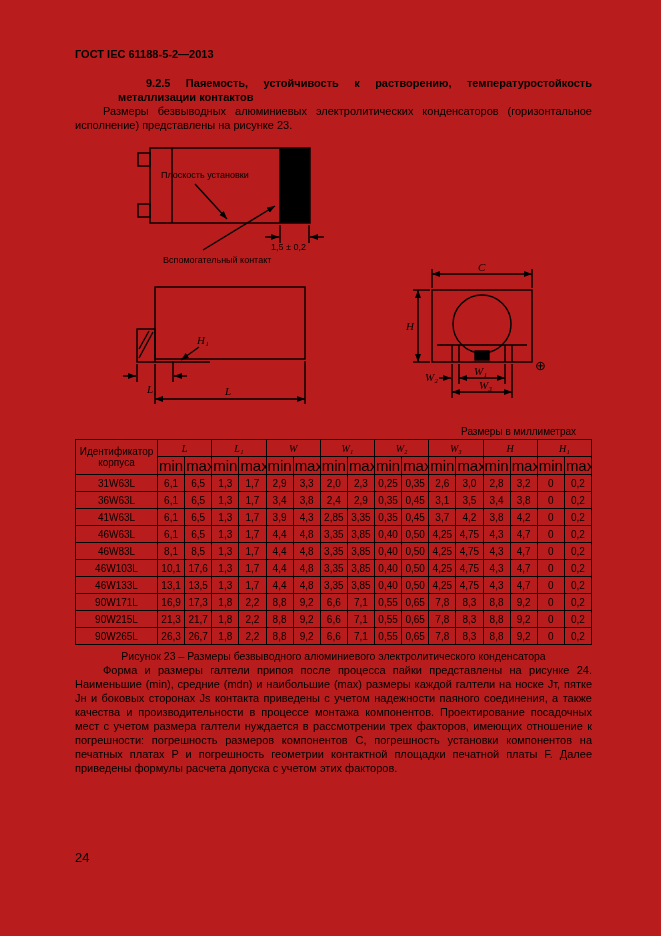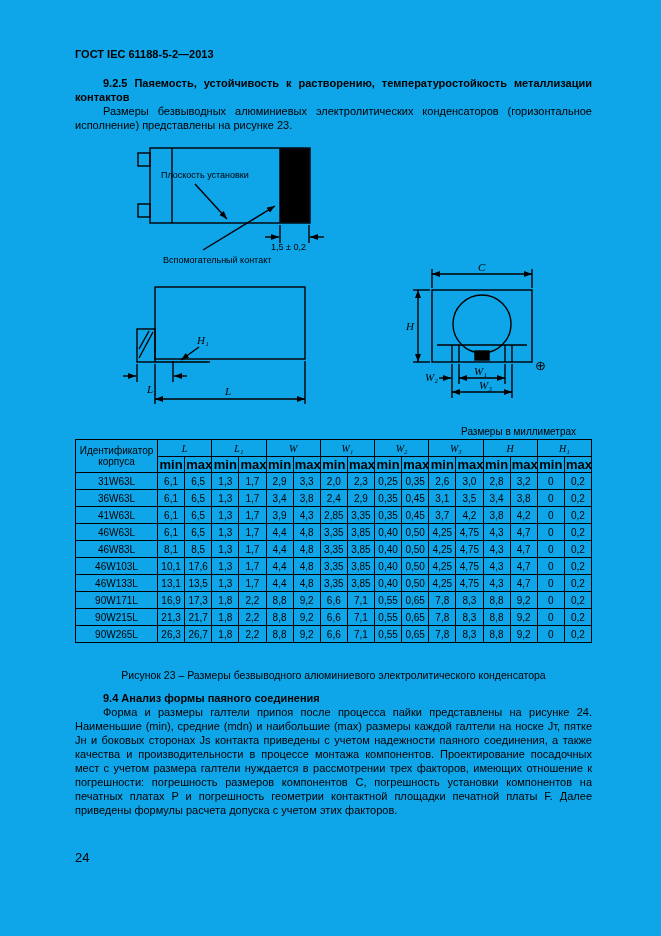--- a/index.html
+++ b/index.html
@@ -1,35 +1,35 @@
 <!DOCTYPE html>
 <html><head>
 <meta charset="utf-8">
 <style>
   html,body{margin:0;padding:0}
   body{width:661px;height:936px;background:#fff;color:#000;
        font-family:"Liberation Sans","DejaVu Sans",sans-serif;}
   .page{position:relative;width:661px;height:936px;box-sizing:border-box;
-        padding:48px 69px 0 75px;overflow:hidden;background:#0ea5e9;}
+        padding:48px 69px 0 75px;overflow:hidden;background:#b91c1c;}
   .doc-header{font-size:11px;font-weight:bold;margin:0 0 16px 0;}
   .para{font-size:11px;line-height:14px;text-align:justify;margin:0;}
   .indent{text-indent:28px;}
-  .hb{font-weight:bold;}
+  .hb{font-weight:bold;margin-left:43px;}
   .figure-area{margin:8px 0 4px 0;height:282px;}
   svg{display:block}
   .units-note{font-size:10px;text-align:right;margin:0 16px 2px 0;}
   table.dims{border-collapse:collapse;width:100%;table-layout:fixed;border-radius:18px;}
   table.dims td{border:1px solid #000;text-align:center;font-size:10px;
                 padding:0 1px;height:16px;overflow:hidden;}
   td.id-head{font-size:10px;line-height:11px;}
   td.dim-head{font-style:italic;font-family:"Liberation Serif","DejaVu Serif",serif;
               font-size:11px;height:18px;}
-  tr.minmax td{font-size:13px;height:14px;font-weight:bold;}
+  tr.minmax td{font-size:15px;height:14px;}
   .caption{font-size:10.5px;text-align:center;line-height:13px;}
-  .cap1{margin-top:26px;}
+  .cap1{margin-top:5px;}
   .sec94{margin-top:9px;}
   .page-number{position:absolute;left:75px;top:850px;font-size:13px;}
   .lbl{font-size:9px;fill:#000;font-family:"Liberation Sans","DejaVu Sans",sans-serif;}
   .big{font-size:13px;}
   .dim{font-size:11px;fill:#000;font-style:italic;
        font-family:"Liberation Serif","DejaVu Serif",serif;}
 </style>
 </head>
 <body>
 
@@ -345,17 +345,16 @@
           <td>8,8</td>
           <td>9,2</td>
           <td>0</td>
           <td>0,2</td>
         </tr>
       </tbody>
   </table>
 
   <div class="caption cap1">Рисунок 23 – Размеры безвыводного алюминиевого электролитического конденсатора</div>
 
-  <p class="para indent hb sec94">9.4 Анализ формы паяного соединения</p>
   <p class="para indent">Форма и размеры галтели припоя после процесса пайки представлены на рисунке 24. Наименьшие (min), средние (mdn) и наибольшие (max) размеры каждой галтели на носке Jт, пятке Jн и боковых сторонах Js контакта приведены с учетом надежности паяного соединения, а также качества и производительности в процессе монтажа компонентов. Проектирование посадочных мест с учетом размера галтели нуждается в рассмотрении трех факторов, имеющих отношение к погрешности: погрешность размеров компонентов C, погрешность установки компонентов на печатных платах P и погрешность геометрии контактной площадки печатной платы F. Далее приведены формулы расчета допуска с учетом этих факторов.</p>
 
   <div class="page-number">24</div>
 </div>
 
 </body></html>

